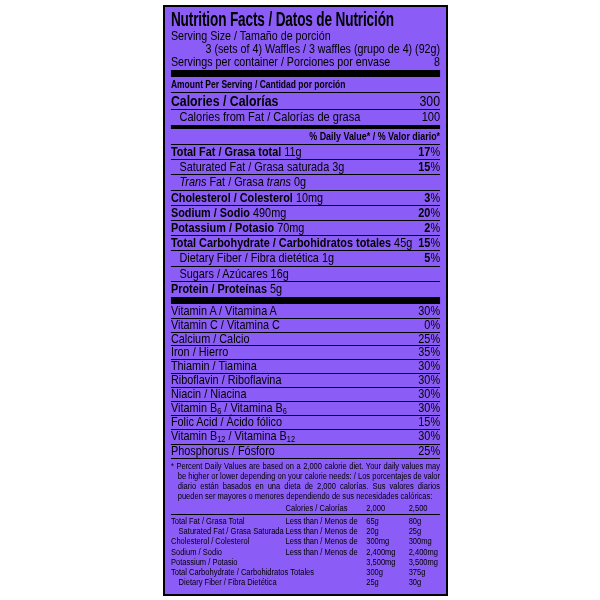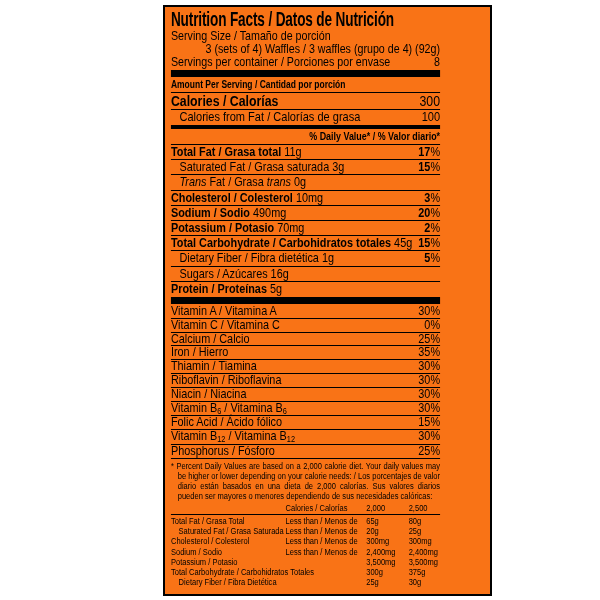--- a/index.html
+++ b/index.html
@@ -1,21 +1,21 @@
 <!DOCTYPE html>
 <html><head>
 <meta charset="utf-8">
 <style>
   * { margin:0; padding:0; box-sizing:border-box; }
   html, body { width:600px; height:600px; background:#fff; }
   body { font-family:"Liberation Sans", sans-serif; color:#000; position:relative; }
 
   .label {
-    position:absolute; left:163px; top:5px; width:329px; height:591px;
-    border:2px solid #000; background:#f97316; overflow:hidden;
+    position:absolute; left:163px; top:5px; width:285px; height:591px;
+    border:2px solid #000; background:#8b5cf6; overflow:hidden;
   }
   
   .squeeze {
     width:331px; padding:2px 7px 0 7px;
     transform:scaleX(0.849); transform-origin:0 0;
   }
   .title {
     font-size:20px; font-weight:bold; line-height:21px; letter-spacing:-0.2px;
     white-space:nowrap; width:397px; transform:scaleX(0.80); transform-origin:0 0;
   }

